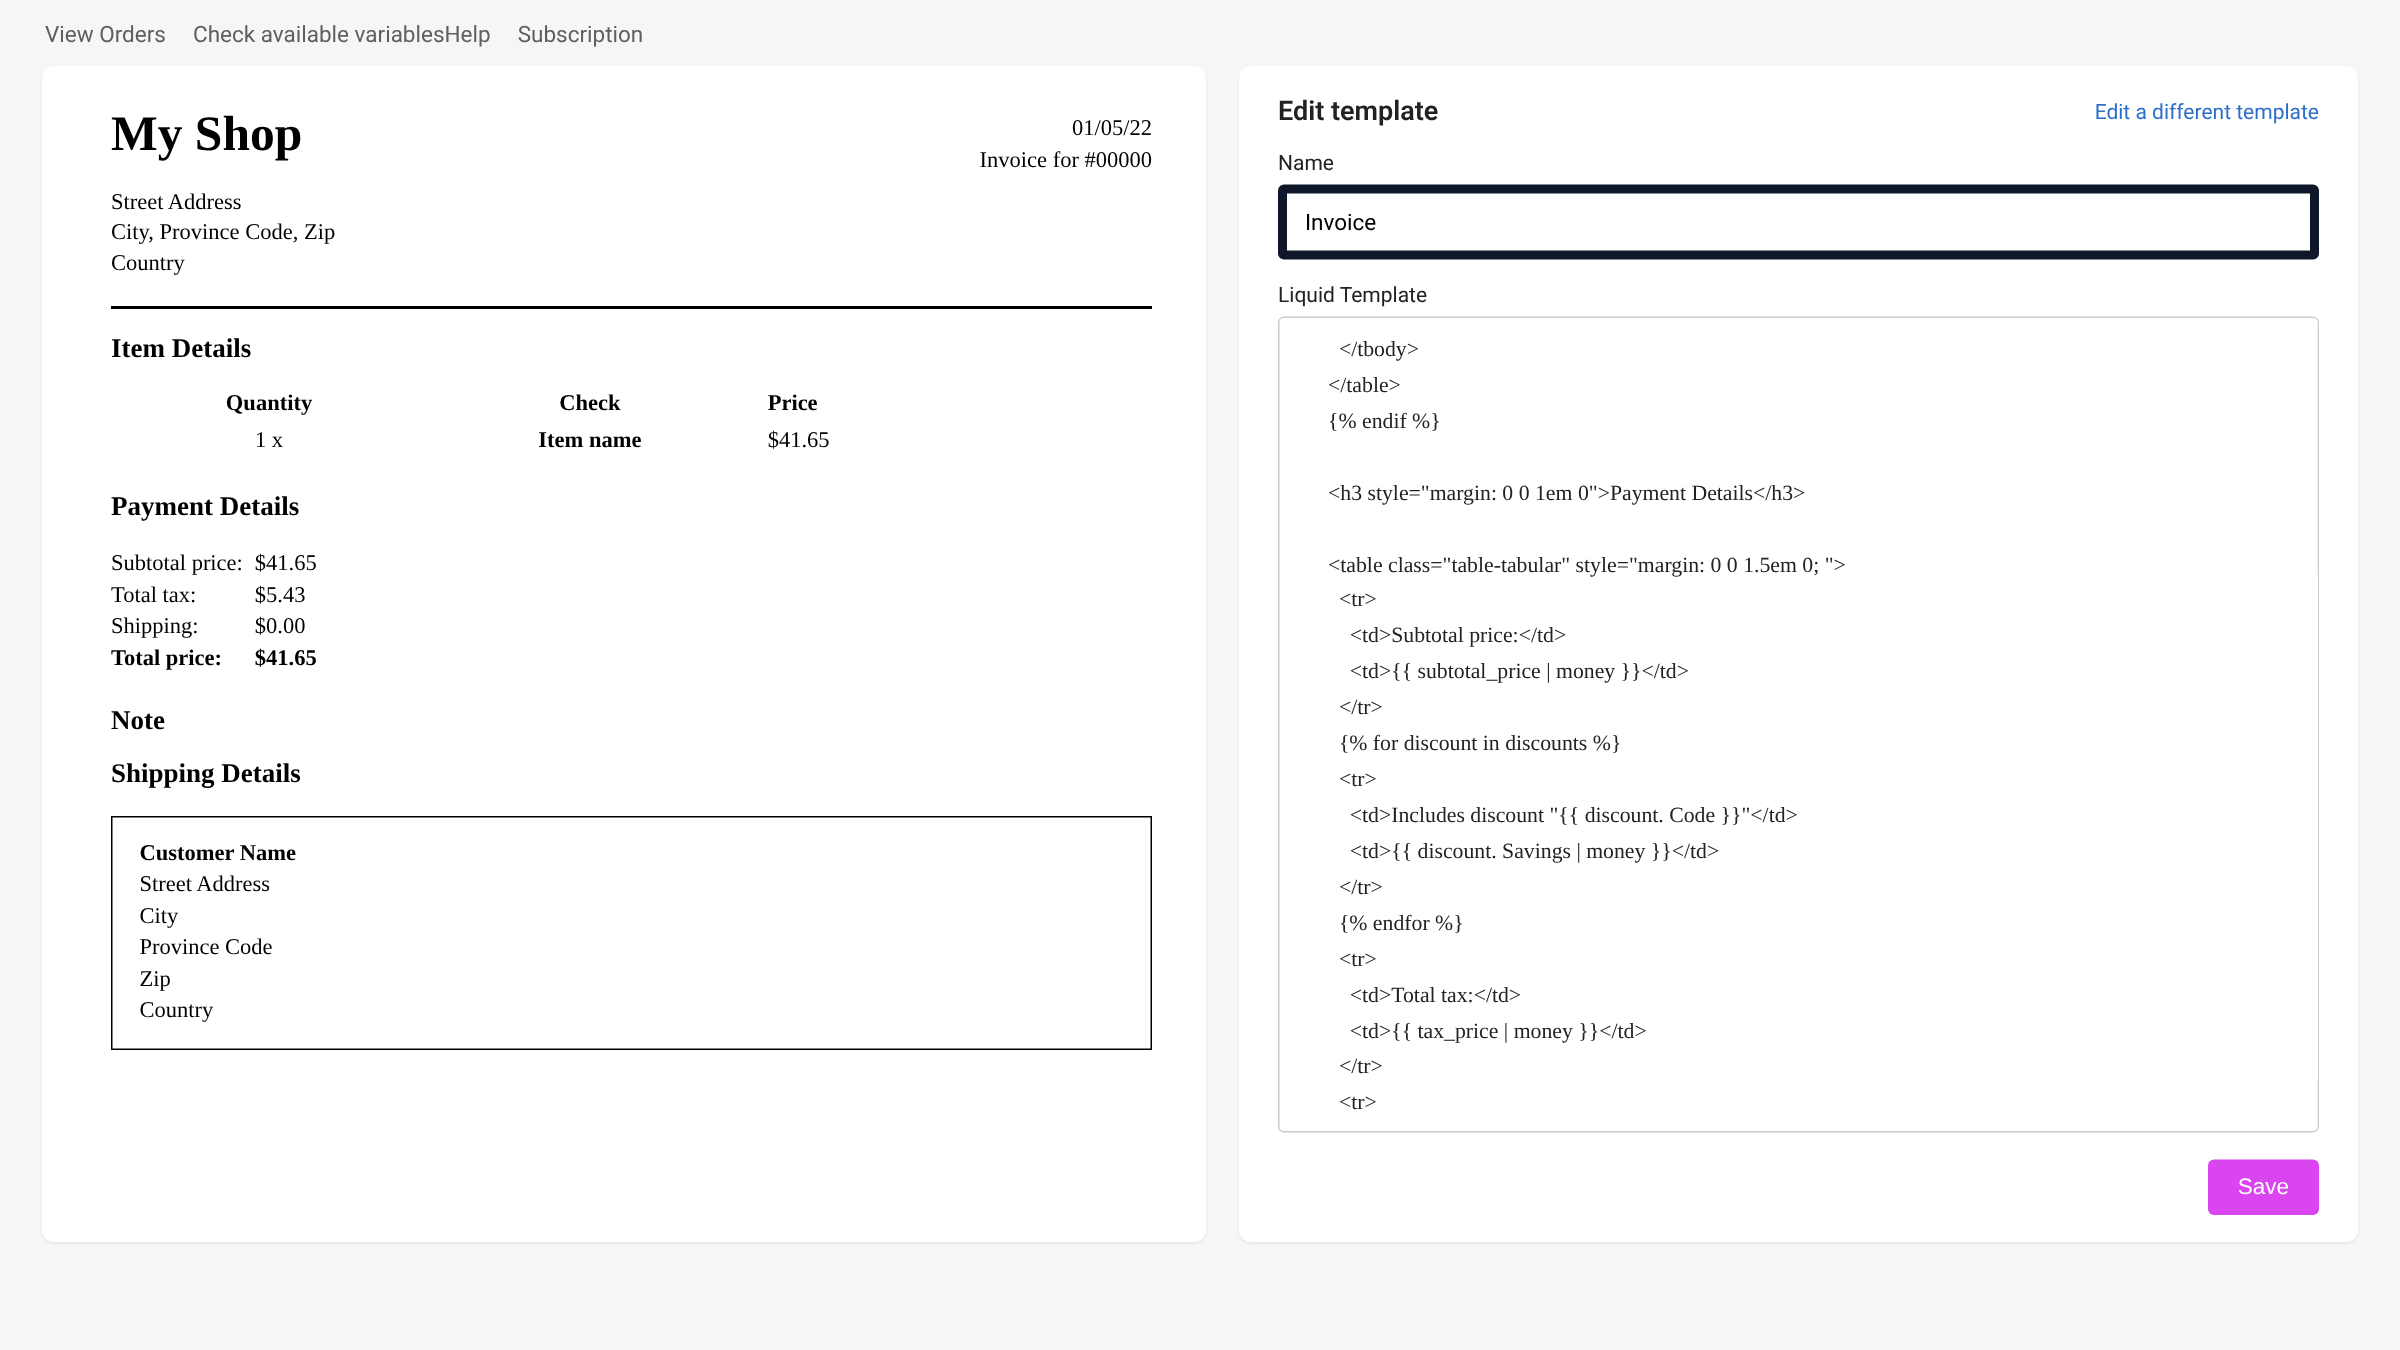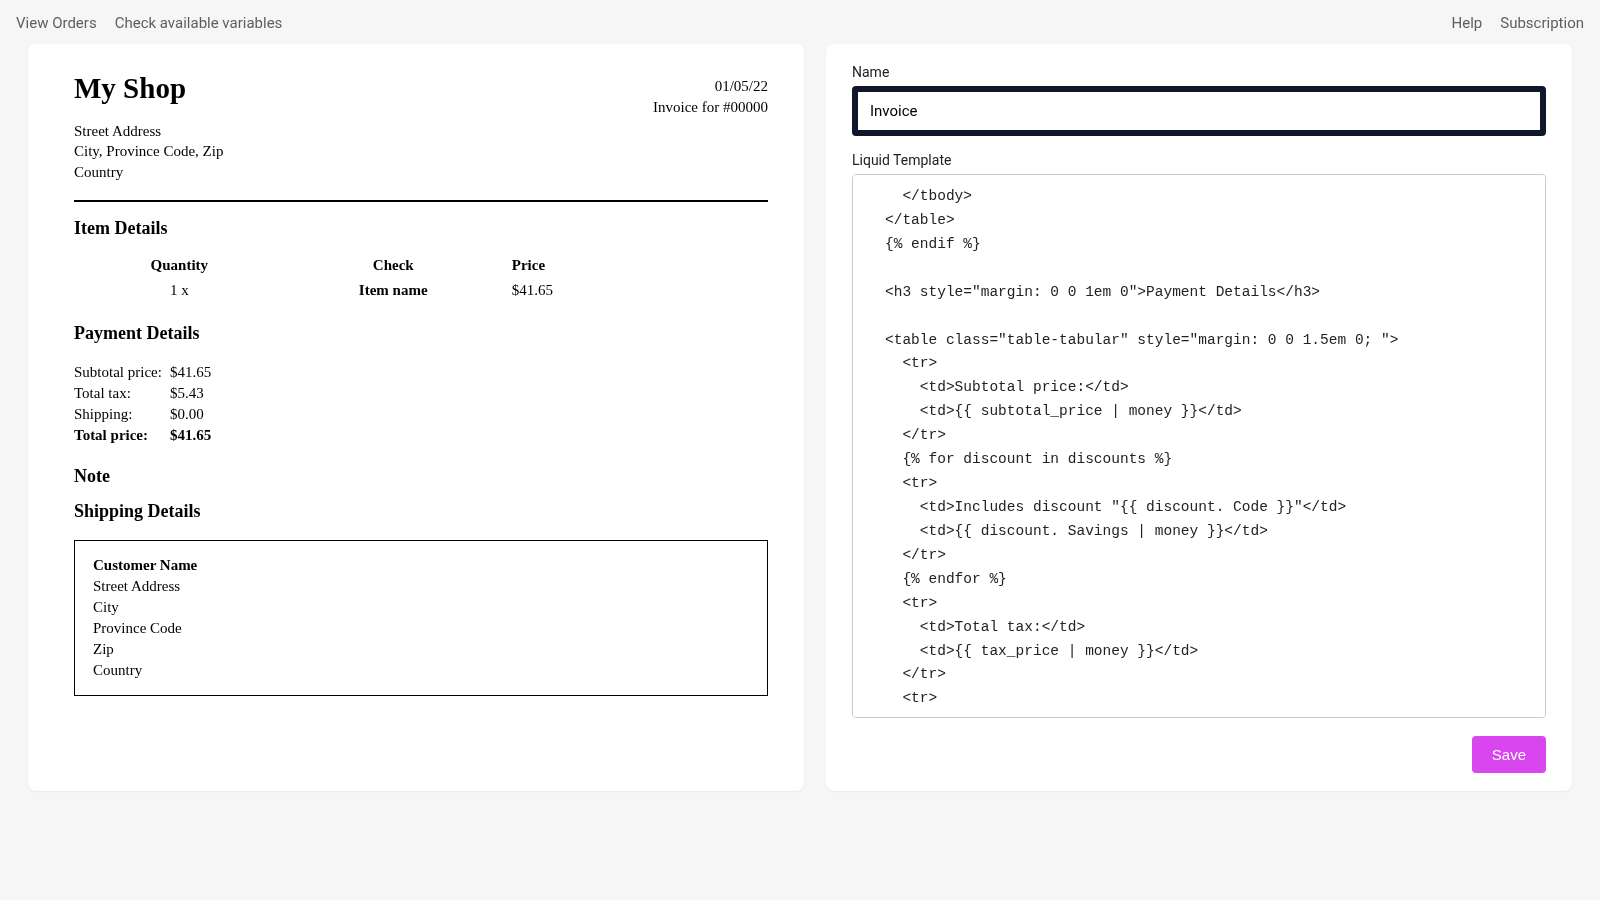--- a/index.html
+++ b/index.html
@@ -7,23 +7,23 @@
       font-family: -apple-system, BlinkMacSystemFont, "Segoe UI", Roboto, sans-serif;
       background: #f6f6f7;
       color: #202223;
       font-size: 14px;
       width: 1600px;
       height: 900px;
       overflow: hidden;
     }
     .top-bar {
       display: flex;
-      justify-content: space-between;
+      justify-content: flex-start;
       align-items: center;
-      padding: 14px 16px 12px;
+      padding: 14px 30px 12px;
     }
     .top-bar-left, .top-bar-right { display: flex; gap: 18px; }
     .top-bar a {
       color: #5c5f62;
       text-decoration: none;
       font-size: 15px;
       cursor: pointer;
     }
     .main-container {
       display: flex;
@@ -40,21 +40,21 @@
       padding: 28px 36px 28px 46px;
       font-family: "Times New Roman", Times, serif;
       color: #000;
     }
     .preview-header {
       display: flex;
       justify-content: space-between;
       align-items: flex-start;
     }
     .shop-name {
-      font-size: 29px;
+      font-size: 33px;
       font-weight: bold;
       font-family: "Times New Roman", Times, serif;
       margin-bottom: 16px;
     }
     .header-right { text-align: right; font-size: 15px; line-height: 1.4; padding-top: 4px;}
     .shop-address { font-size: 15px; line-height: 1.35; }
     .divider {
       height: 2px;
       background: #000;
       margin: 18px 0 16px;
@@ -132,21 +132,21 @@
       height: 544px;
       overflow: hidden;
     }
     .code-area {
       width: 100%;
       height: 100%;
       border: none;
       padding: 10px 32px;
       font-size: 14.5px;
       line-height: 1.65;
-      font-family: Liberation Mono, monospace;
+      font-family: Liberation Serif, serif;
       color: #202223;
       resize: none;
       outline: none;
       white-space: pre;
       overflow-y: scroll;
     }
     .editor-footer {
       display: flex;
       justify-content: flex-end;
       padding-top: 18px;
@@ -257,20 +257,24 @@
       <div>Street Address</div>
       <div>City</div>
       <div>Province Code</div>
       <div>Zip</div>
       <div>Country</div>
     </div>
 
   </div>
 
   <div class="panel editor-panel">
+    <div class="editor-header">
+      <div class="editor-title">Edit template</div>
+      <a class="editor-link">Edit a different template</a>
+    </div>
 
     <label class="field-label">Name</label>
     <input class="text-input" type="text" value="Invoice" style="">
 
     <label class="field-label">Liquid Template</label>
     <div class="code-area-wrapper">
       <textarea class="code-area" spellcheck="false" style="">  &lt;/tbody&gt;
 &lt;/table&gt;
 {% endif %}
 

